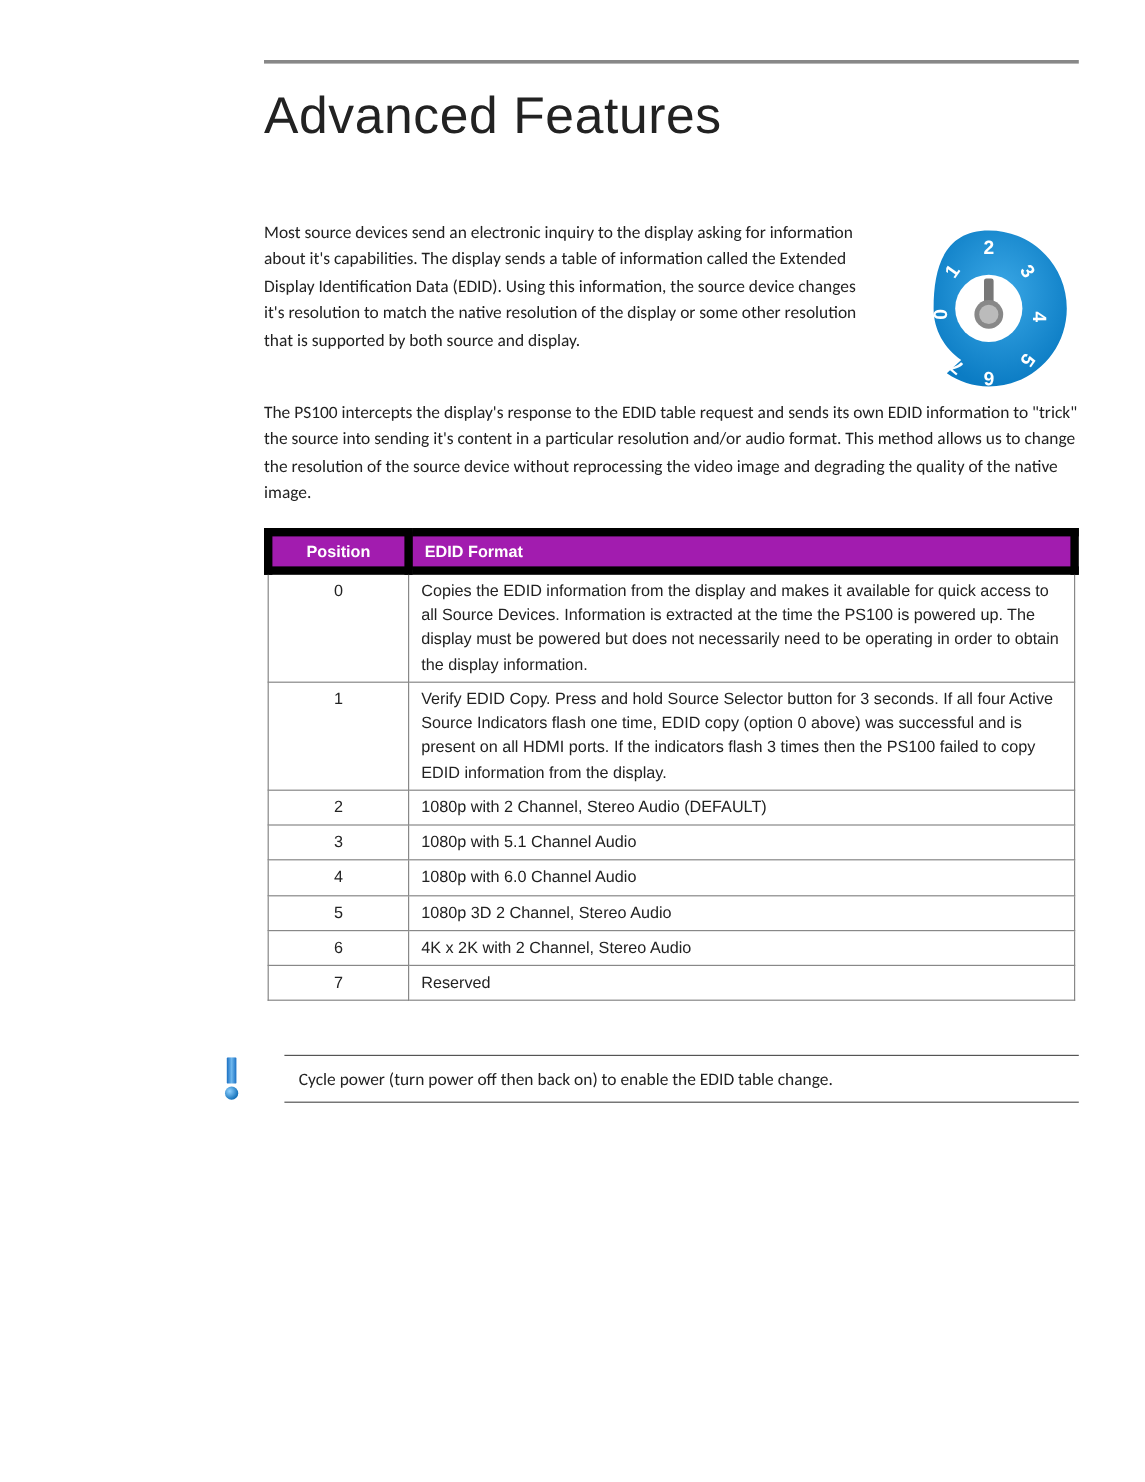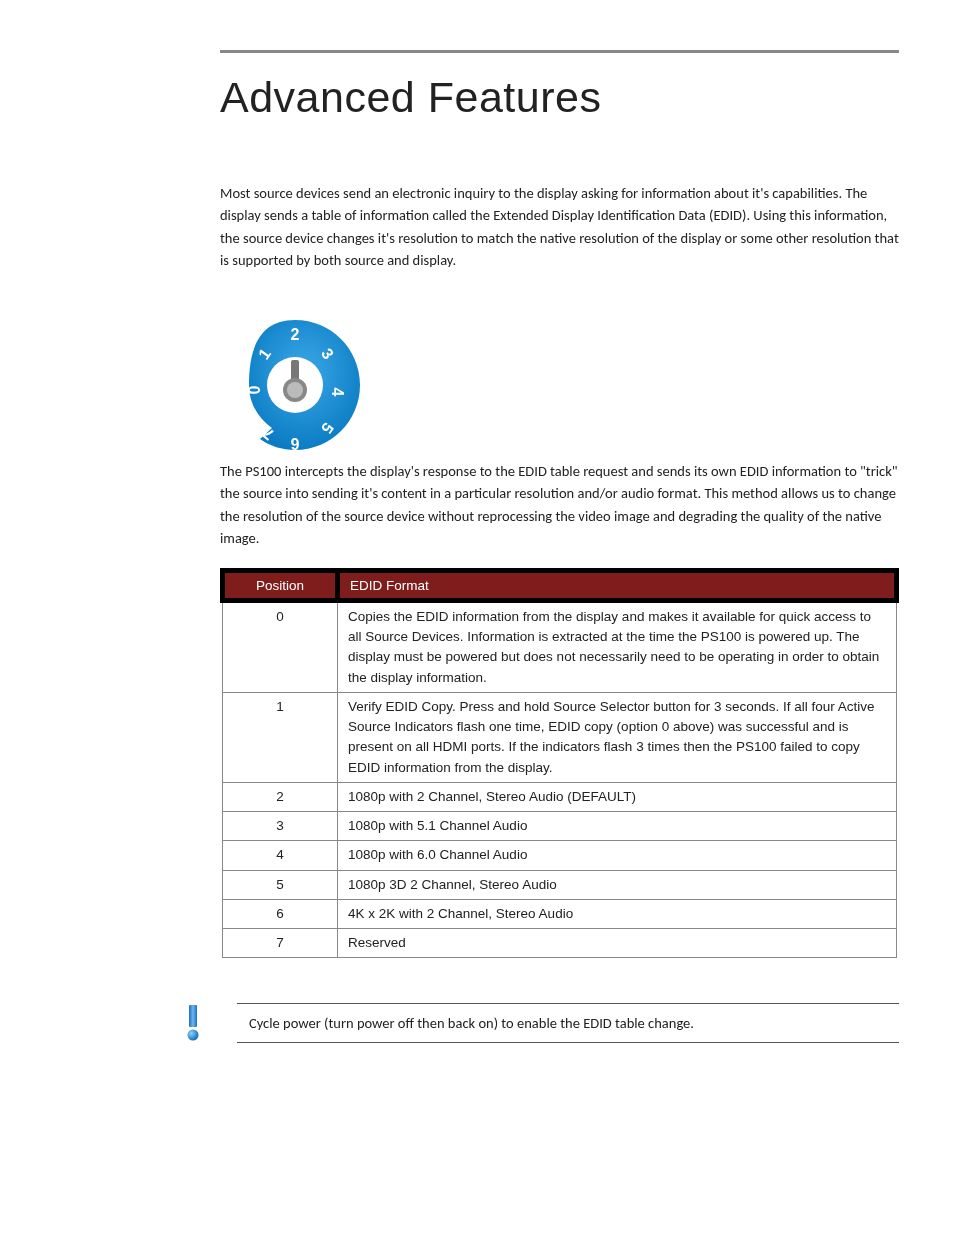--- a/index.html
+++ b/index.html
@@ -33,21 +33,20 @@
       margin: 0 0 22px 155px;
       font-weight: normal;
     }
     .content-block {
       margin-left: 155px;
     }
     .intro-row {
       display: flex;
       gap: 20px;
       align-items: flex-start;
-      flex-direction: column;
     }
     .intro-text {
       flex: 1;
     }
     .p {
       font-size: 14.5px;
       line-height: 1.55;
       color: #222;
       margin: 0 0 18px 0;
       font-family: Calibri, Arial, sans-serif;
@@ -57,26 +56,26 @@
       height: 150px;
       flex-shrink: 0;
     }
     table.edid {
       border-collapse: collapse;
       width: 100%;
       margin-top: 6px;
       font-size: 13.5px;
     }
     table.edid th {
-      background: #7f1d1d;
+      background: #a21caf;
       color: #fff;
       text-align: left;
       padding: 5px 10px;
-      border: 5px solid #000000;
-      font-weight: normal;
+      border: 7px solid #000000;
+      font-weight: bold;
     }
     table.edid th:first-child {
       text-align: center;
       width: 90px;
     }
     table.edid td {
       border: 1px solid #888;
       padding: 4px 10px;
       vertical-align: top;
       line-height: 1.5;

